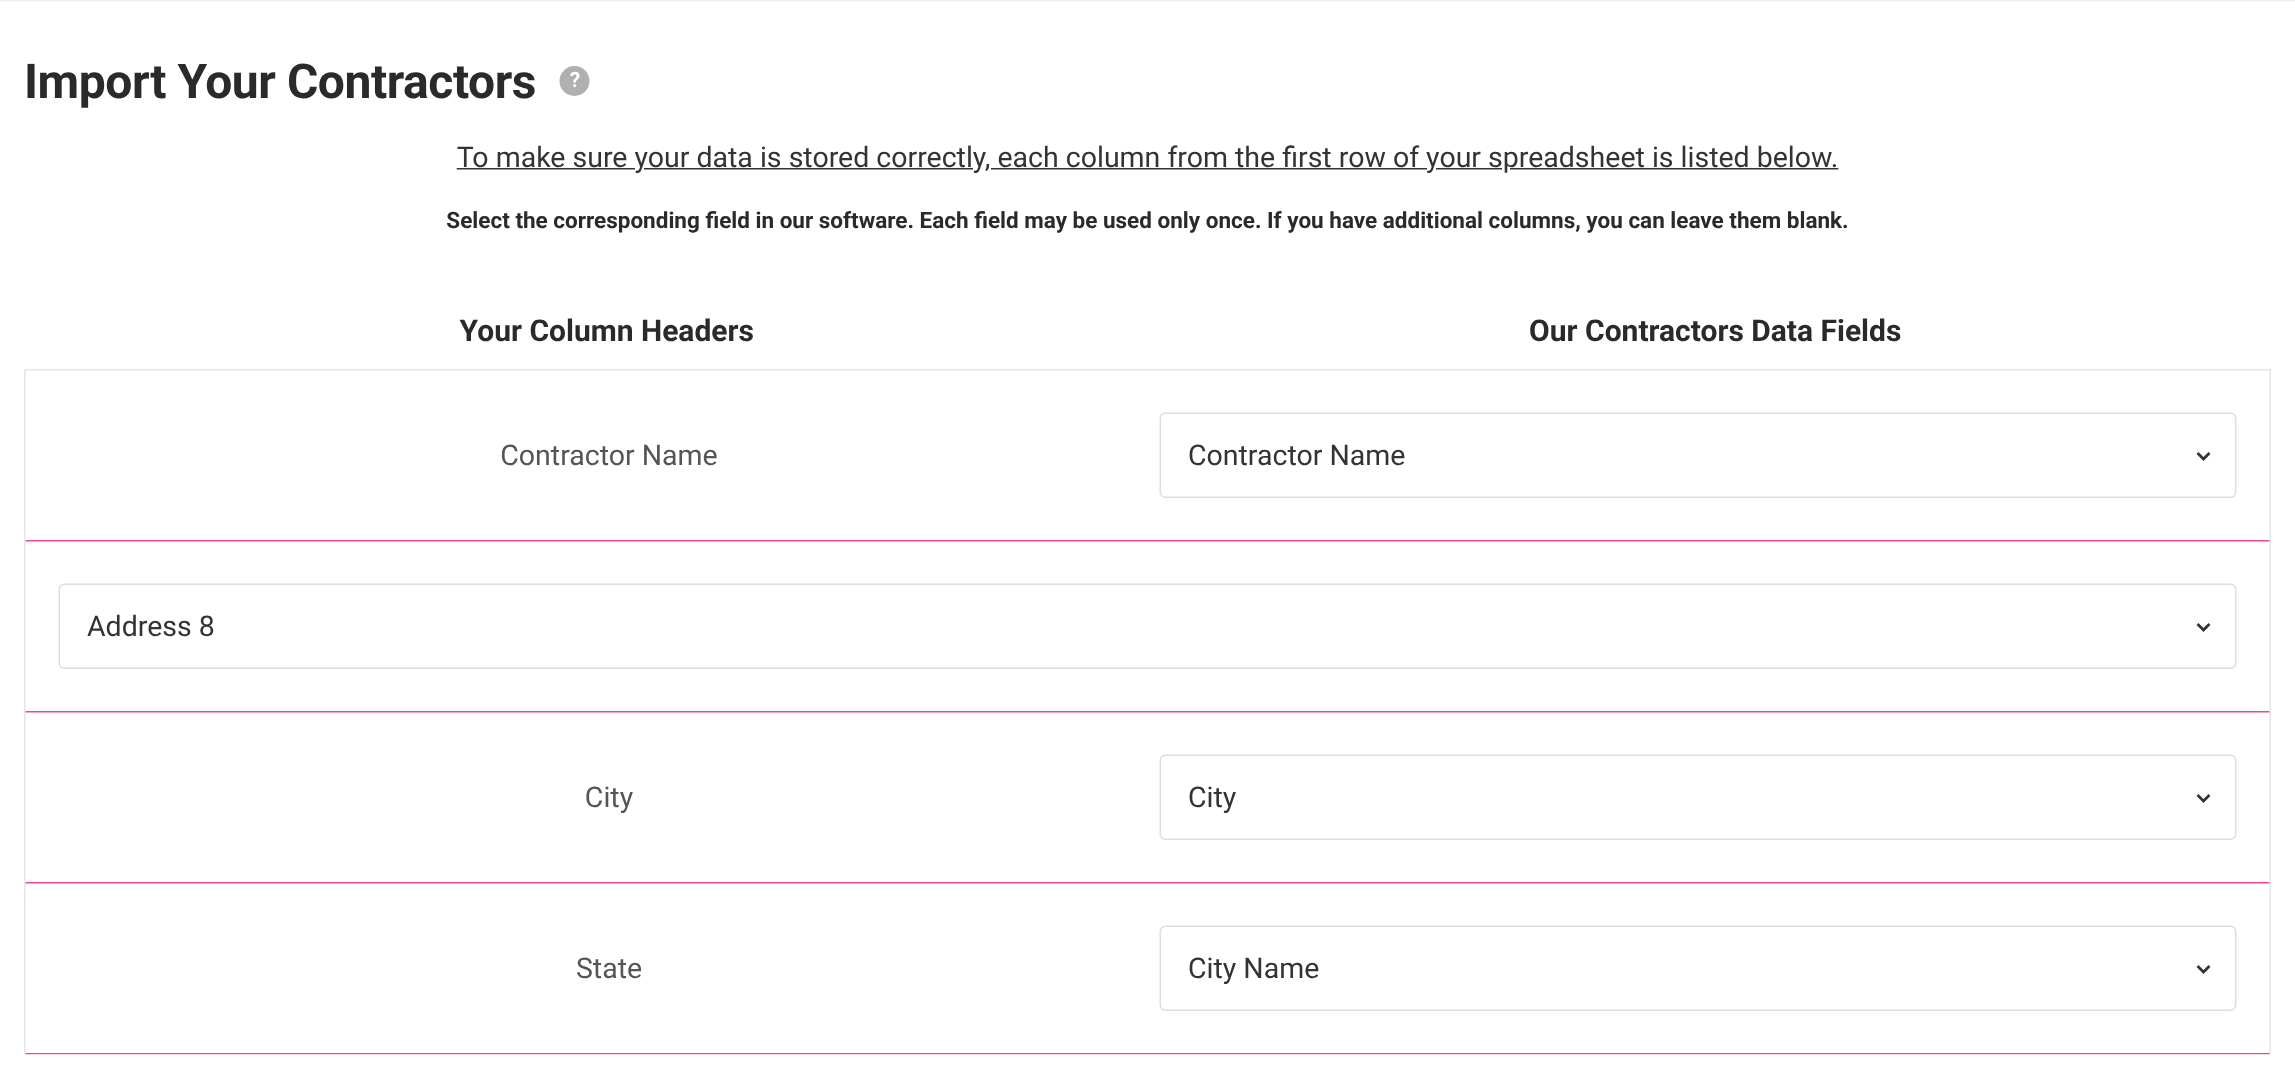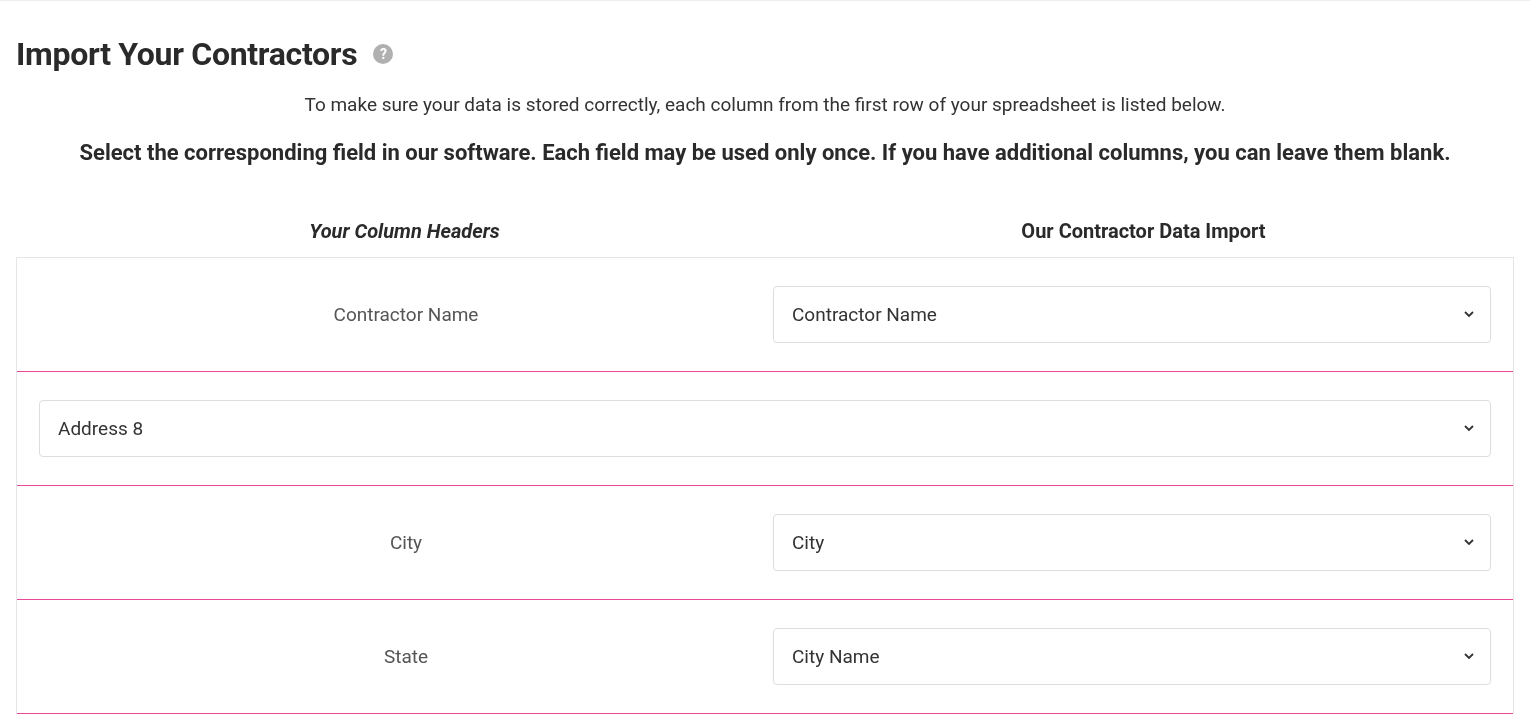--- a/index.html
+++ b/index.html
@@ -41,41 +41,41 @@
       justify-content: center;
       font-size: 14px;
       font-weight: 700;
       line-height: 1;
     }
     .description {
       font-size: 19px;
       color: #333;
       margin-bottom: 16px;
       line-height: 1.5;
+      text-decoration: underline;
     }
     .instruction {
-      font-size: 22px;
+      font-size: 15px;
       font-weight: 700;
       color: #2a2a2a;
       line-height: 1.5;
       margin-bottom: 50px;
     }
     .table-header-row {
       display: flex;
       padding: 0 10px 14px 10px;
     }
     .table-header-left,
     .table-header-right {
       font-size: 20px;
       font-weight: 700;
       color: #2a2a2a;
     }
     .table-header-left {
       flex: 0 0 757px;
-      font-style: italic;
     }
     .table-header-right {
       flex: 1;
     }
     .mapping-table {
       border: 1px solid #e5e5e5;
       border-bottom: none;
     }
     .mapping-row {
       display: flex;
@@ -124,21 +124,21 @@
 <div class="container">
   <div class="header-row">
     <h1 class="page-title">Import Your Contractors</h1>
     <span class="help-icon">?</span>
   </div>
   <p class="description">To make sure your data is stored correctly, each column from the first row of your spreadsheet is listed below.</p>
   <p class="instruction">Select the corresponding field in our software. Each field may be used only once. If you have additional columns, you can leave them blank.</p>
 
   <div class="table-header-row">
     <div class="table-header-left">Your Column Headers</div>
-    <div class="table-header-right">Our Contractor Data Import</div>
+    <div class="table-header-right">Our Contractors Data Fields</div>
   </div>
 
   <div class="mapping-table">
 
     <div class="mapping-row">
       <div class="col-name">Contractor Name</div>
       <div class="field-select">
         <div class="select-box">
           <span>Contractor Name</span>
         </div>

